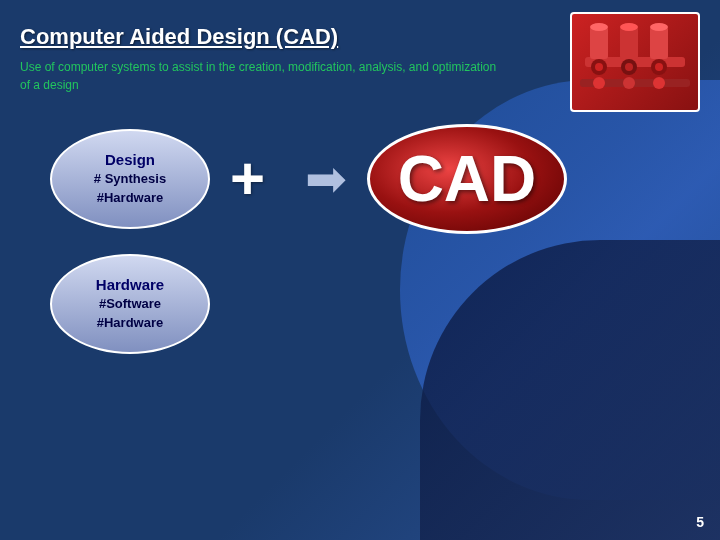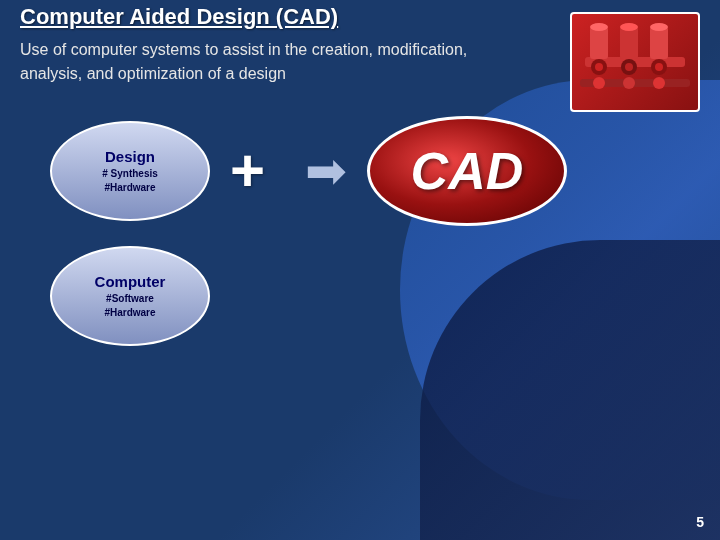--- a/index.html
+++ b/index.html
@@ -40,35 +40,35 @@
       width: 300px;
       height: 300px;
       background: linear-gradient(135deg, #0a1a44, #1a2a55);
       border-radius: 60% 0 0 0;
       opacity: 0.8;
     }
 
     .content {
       position: relative;
       z-index: 2;
-      padding: 4px 20px;
+      padding: 24px 20px;
     }
 
     .title {
       color: #ffffff;
       font-size: 22px;
       font-weight: bold;
       text-shadow: 1px 1px 2px rgba(0,0,0,0.5);
       text-decoration: underline;
       margin-bottom: 8px;
     }
 
     .subtitle {
-      color: #e5e5e5;
-      font-size: 16px;
+      color: #22c55e;
+      font-size: 12px;
       line-height: 1.5;
       max-width: 480px;
       margin-bottom: 12px;
     }
 
     
     .cad-image {
       position: absolute;
       top: 12px;
       right: 20px;
@@ -116,21 +116,21 @@
     }
 
     .ellipse-label {
       font-size: 15px;
       font-weight: bold;
       color: #000066;
       margin-bottom: 2px;
     }
 
     .ellipse-sub {
-      font-size: 10px;
+      font-size: 13px;
       color: #000044;
       line-height: 1.4;
     }
 
     
     .plus-sign {
       font-size: 60px;
       color: #ffffff;
       font-weight: bold;
       margin: 0 20px;
@@ -152,25 +152,24 @@
       height: 110px;
       background: radial-gradient(ellipse at 40% 40%, #ee4444, #991111, #550000);
       border: 3px solid #ffffff;
       border-radius: 50%;
       display: flex;
       align-items: center;
       justify-content: center;
     }
 
     .cad-text {
-      font-size: 52px;
+      font-size: 64px;
       font-weight: bold;
       color: #ffffff;
       text-shadow: 2px 2px 4px rgba(0,0,0,0.5);
-      font-style: italic;
     }
 
     
     .row1 {
       display: flex;
       align-items: center;
       margin-top: 30px;
     }
 
     .row2 {
@@ -248,20 +247,20 @@
     <div class="arrow-cad-container">
       <div class="arrow-sign">➡</div>
       <div class="cad-ellipse">
         <span class="cad-text">CAD</span>
       </div>
     </div>
   </div>
 
   <div class="row2">
     <div class="ellipse ellipse-computer">
-      <span class="ellipse-label">Computer</span>
+      <span class="ellipse-label">Hardware</span>
       <span class="ellipse-sub">#Software</span>
       <span class="ellipse-sub">#Hardware</span>
     </div>
   </div>
 </div>
 
 <div class="page-num">5</div>
 
 </body></html>

